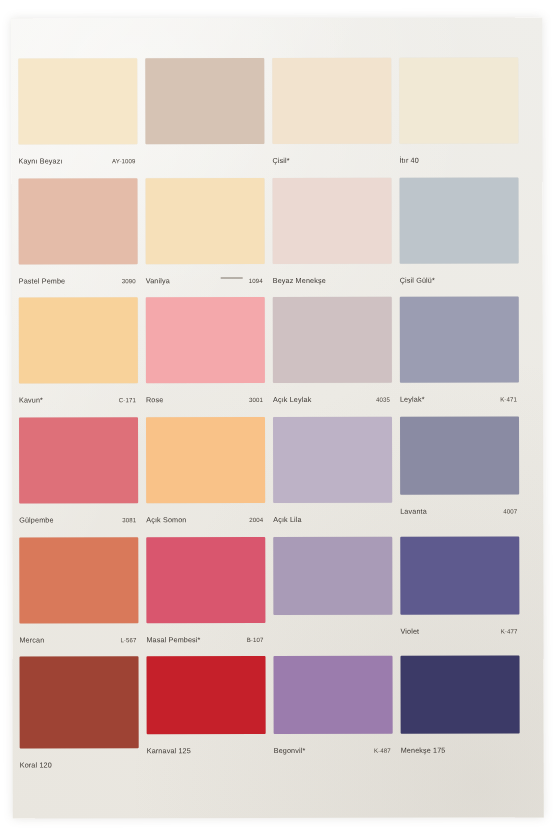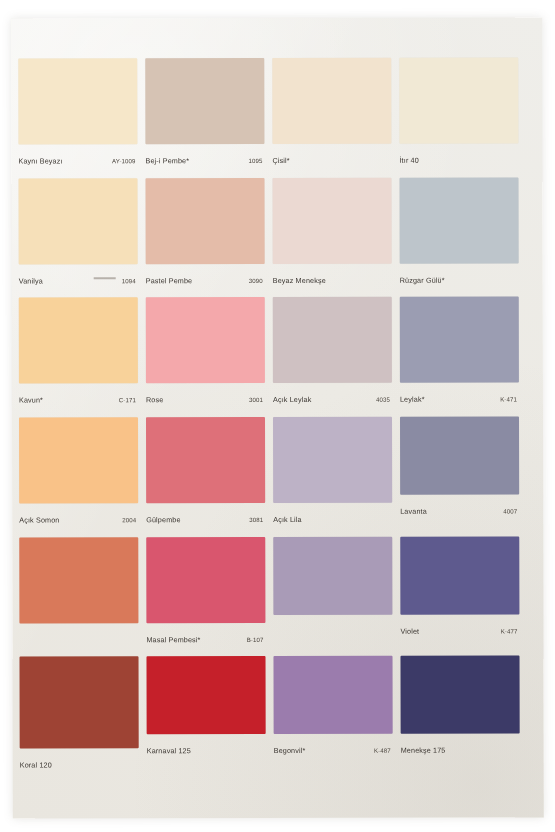--- a/index.html
+++ b/index.html
@@ -129,64 +129,60 @@
   <div id="grid">
       <div class="cell r1">
         <div class="swatch" style="background: rgb(246, 231, 201);"></div>
         <div class="caption">
           <span class="name">Kaynı Beyazı</span>
           <span><span class="code">AY-1009</span></span>
         </div>
       </div>
       <div class="cell r1">
         <div class="swatch" style="background: rgb(214, 195, 180);"></div>
-        <div class="caption">
-          <span class="name">Bej-i Pembe*</span>
-          <span><span class="code">1095</span></span>
-        </div>
       </div>
       <div class="cell r1">
         <div class="swatch" style="background: rgb(242, 227, 206);"></div>
         <div class="caption">
           <span class="name">Çisil*</span>
           <span><span class="code"></span></span>
         </div>
       </div>
       <div class="cell r1">
         <div class="swatch" style="background: rgb(241, 233, 213);"></div>
         <div class="caption">
           <span class="name">İtır 40</span>
           <span><span class="code"></span></span>
+        </div>
+      </div>
+      <div class="cell r2">
+        <div class="swatch" style="background: rgb(228, 188, 169);"></div>
+        <div class="caption">
+          <span class="name">Pastel Pembe</span>
+          <span><span class="code">3090</span></span>
         </div>
       </div>
       <div class="cell r2">
         <div class="swatch" style="background: rgb(246, 224, 185);"></div>
         <div class="caption">
           <span class="name">Vanilya</span>
           <span><span class="mark"></span><span class="code">1094</span></span>
         </div>
       </div>
       <div class="cell r2">
-        <div class="swatch" style="background: rgb(228, 188, 169);"></div>
-        <div class="caption">
-          <span class="name">Pastel Pembe</span>
-          <span><span class="code">3090</span></span>
-        </div>
-      </div>
-      <div class="cell r2">
         <div class="swatch" style="background: rgb(235, 217, 210);"></div>
         <div class="caption">
           <span class="name">Beyaz Menekşe</span>
           <span><span class="code"></span></span>
         </div>
       </div>
       <div class="cell r2">
         <div class="swatch" style="background: rgb(189, 197, 203);"></div>
         <div class="caption">
-          <span class="name">Rüzgar Gülü*</span>
+          <span class="name">Çisil Gülü*</span>
           <span><span class="code"></span></span>
         </div>
       </div>
       <div class="cell r3">
         <div class="swatch" style="background: rgb(248, 210, 154);"></div>
         <div class="caption">
           <span class="name">Kavun*</span>
           <span><span class="code">C-171</span></span>
         </div>
       </div>
@@ -205,49 +201,53 @@
         </div>
       </div>
       <div class="cell r3">
         <div class="swatch" style="background: rgb(155, 157, 178);"></div>
         <div class="caption">
           <span class="name">Leylak*</span>
           <span><span class="code">K-471</span></span>
         </div>
       </div>
       <div class="cell r4">
+        <div class="swatch" style="background: rgb(222, 112, 121);"></div>
+        <div class="caption">
+          <span class="name">Gülpembe</span>
+          <span><span class="code">3081</span></span>
+        </div>
+      </div>
+      <div class="cell r4">
         <div class="swatch" style="background: rgb(249, 194, 136);"></div>
         <div class="caption">
           <span class="name">Açık Somon</span>
           <span><span class="code">2004</span></span>
         </div>
       </div>
       <div class="cell r4">
-        <div class="swatch" style="background: rgb(222, 112, 121);"></div>
-        <div class="caption">
-          <span class="name">Gülpembe</span>
-          <span><span class="code">3081</span></span>
-        </div>
-      </div>
-      <div class="cell r4">
         <div class="swatch" style="background: rgb(189, 178, 198);"></div>
         <div class="caption">
           <span class="name">Açık Lila</span>
           <span><span class="code"></span></span>
         </div>
       </div>
       <div class="cell r4 short">
         <div class="swatch" style="background: rgb(138, 139, 163);"></div>
         <div class="caption">
           <span class="name">Lavanta</span>
           <span><span class="code">4007</span></span>
         </div>
       </div>
       <div class="cell r5">
         <div class="swatch" style="background: rgb(217, 121, 90);"></div>
+        <div class="caption">
+          <span class="name">Mercan</span>
+          <span><span class="code">L-567</span></span>
+        </div>
       </div>
       <div class="cell r5">
         <div class="swatch" style="background: rgb(217, 86, 110);"></div>
         <div class="caption">
           <span class="name">Masal Pembesi*</span>
           <span><span class="code">B-107</span></span>
         </div>
       </div>
       <div class="cell r5 short">
         <div class="swatch" style="background: rgb(169, 155, 183);"></div>

